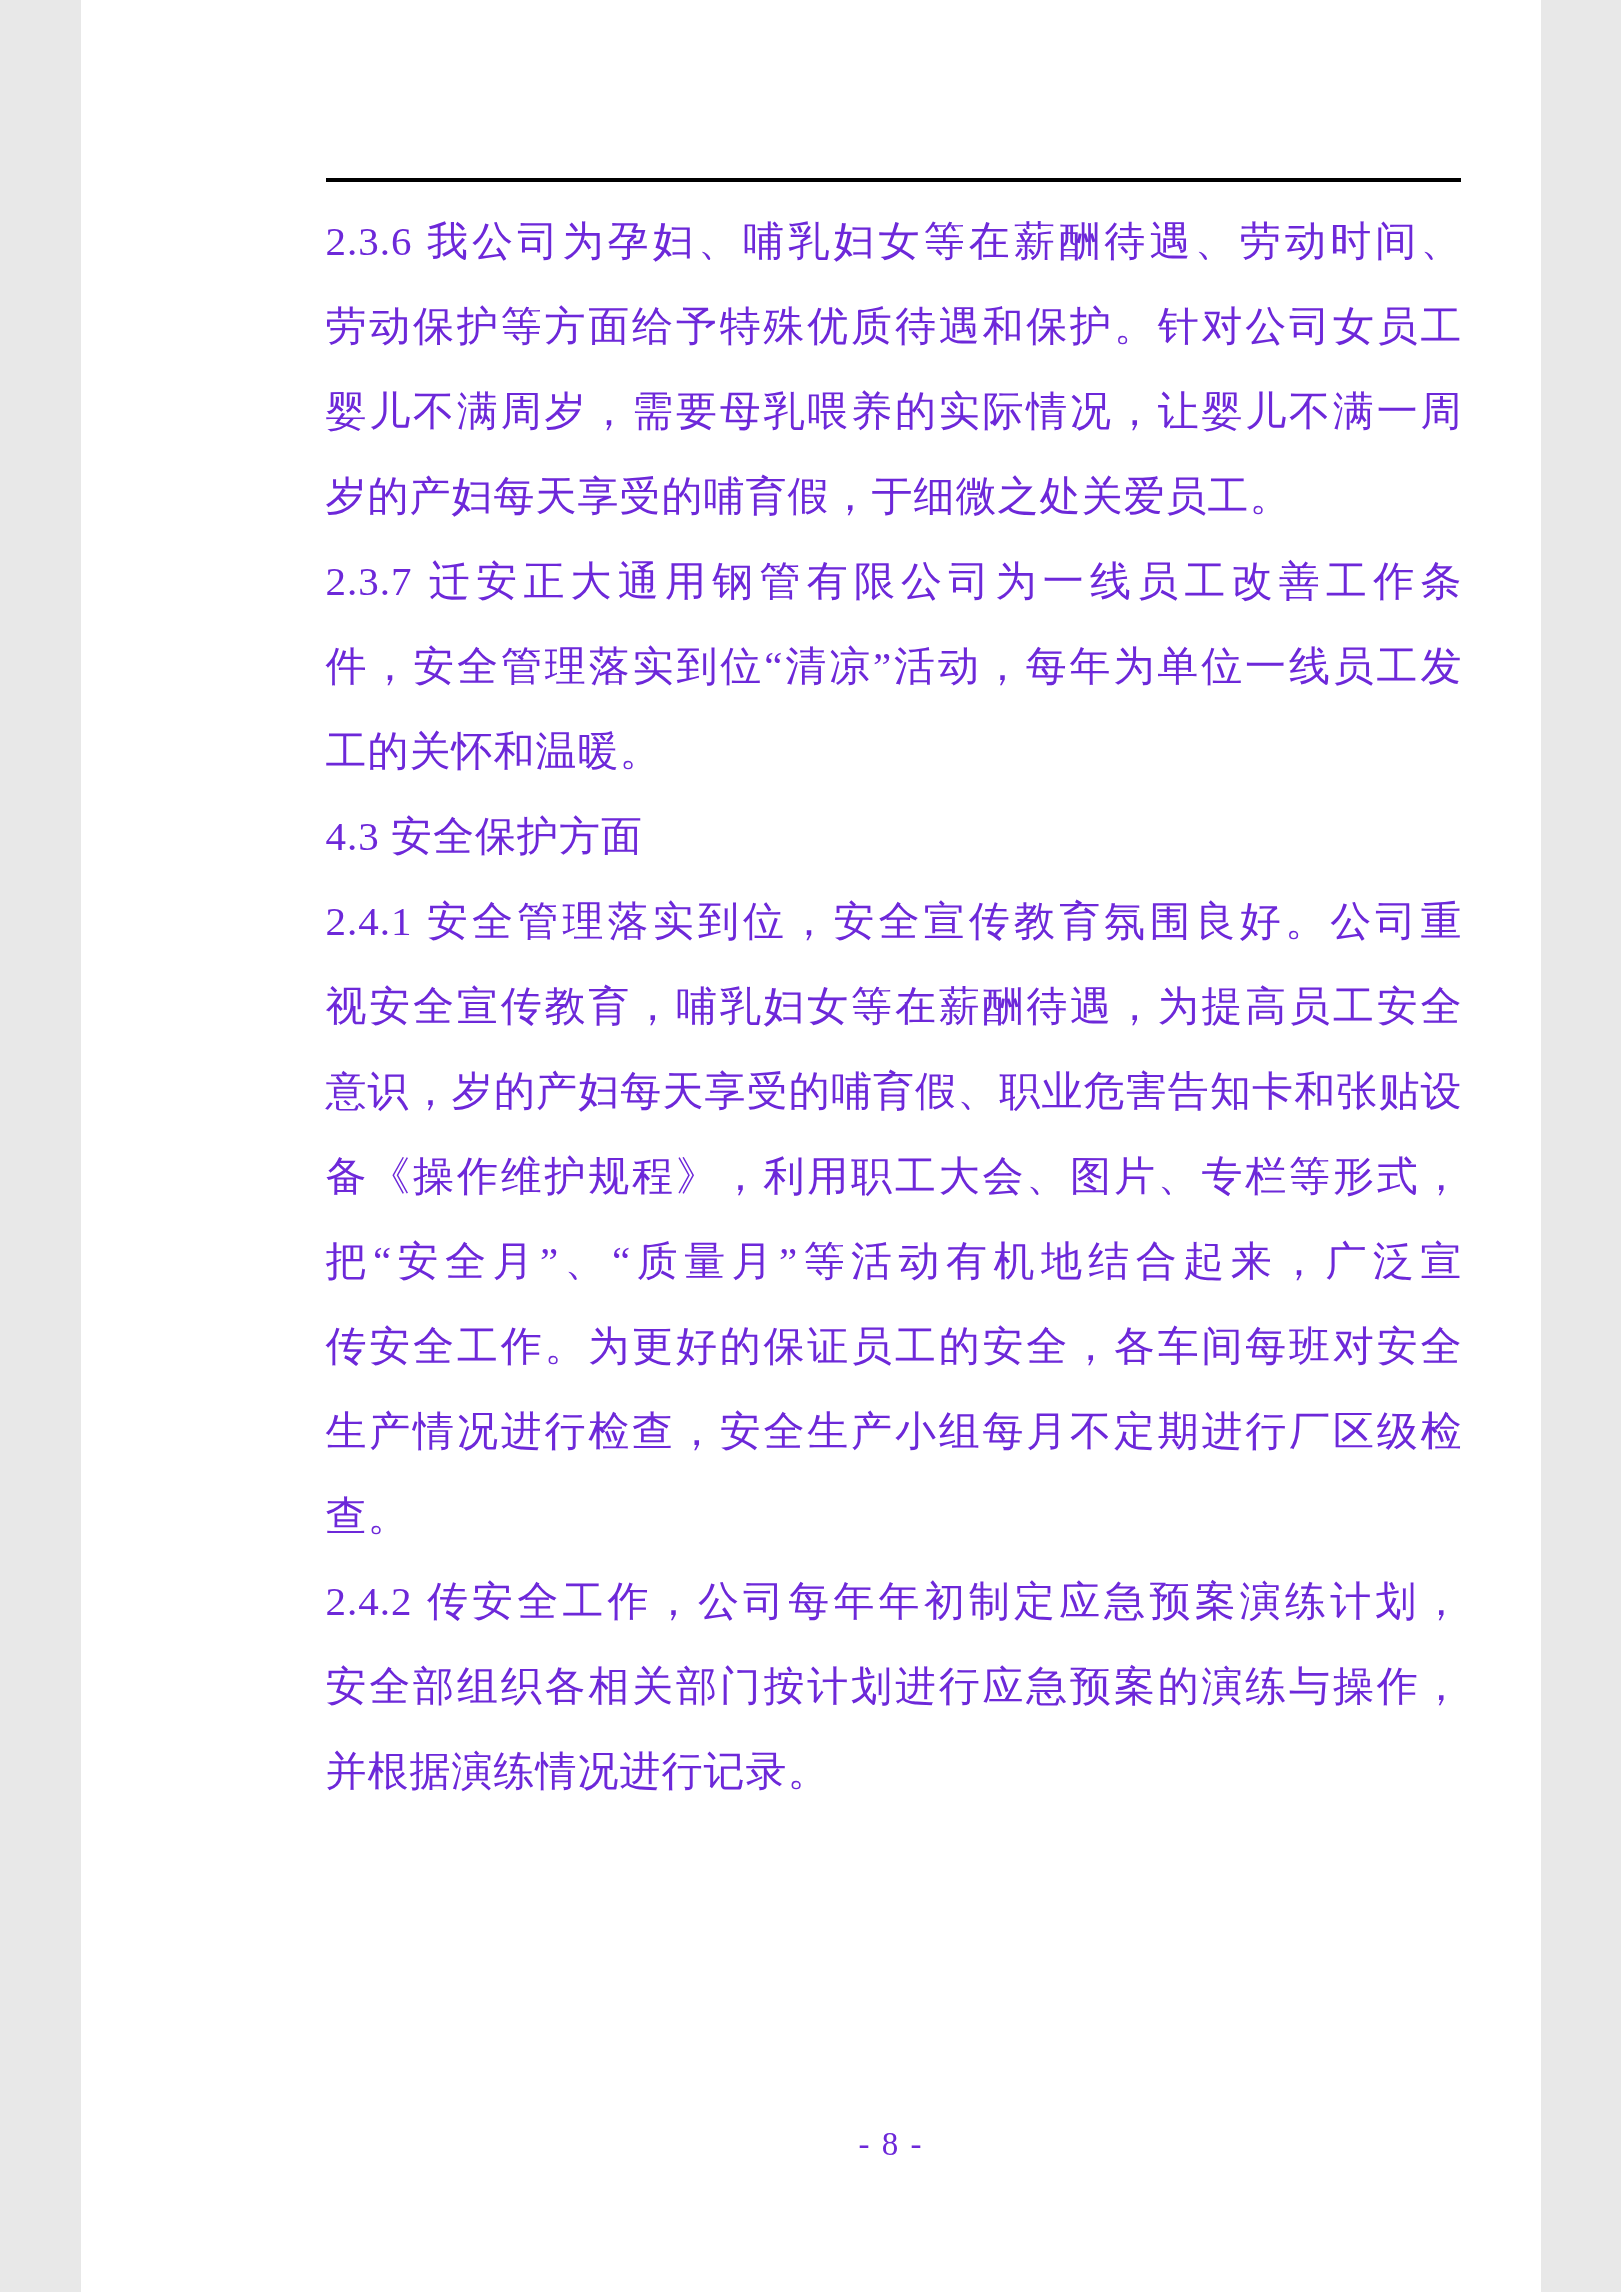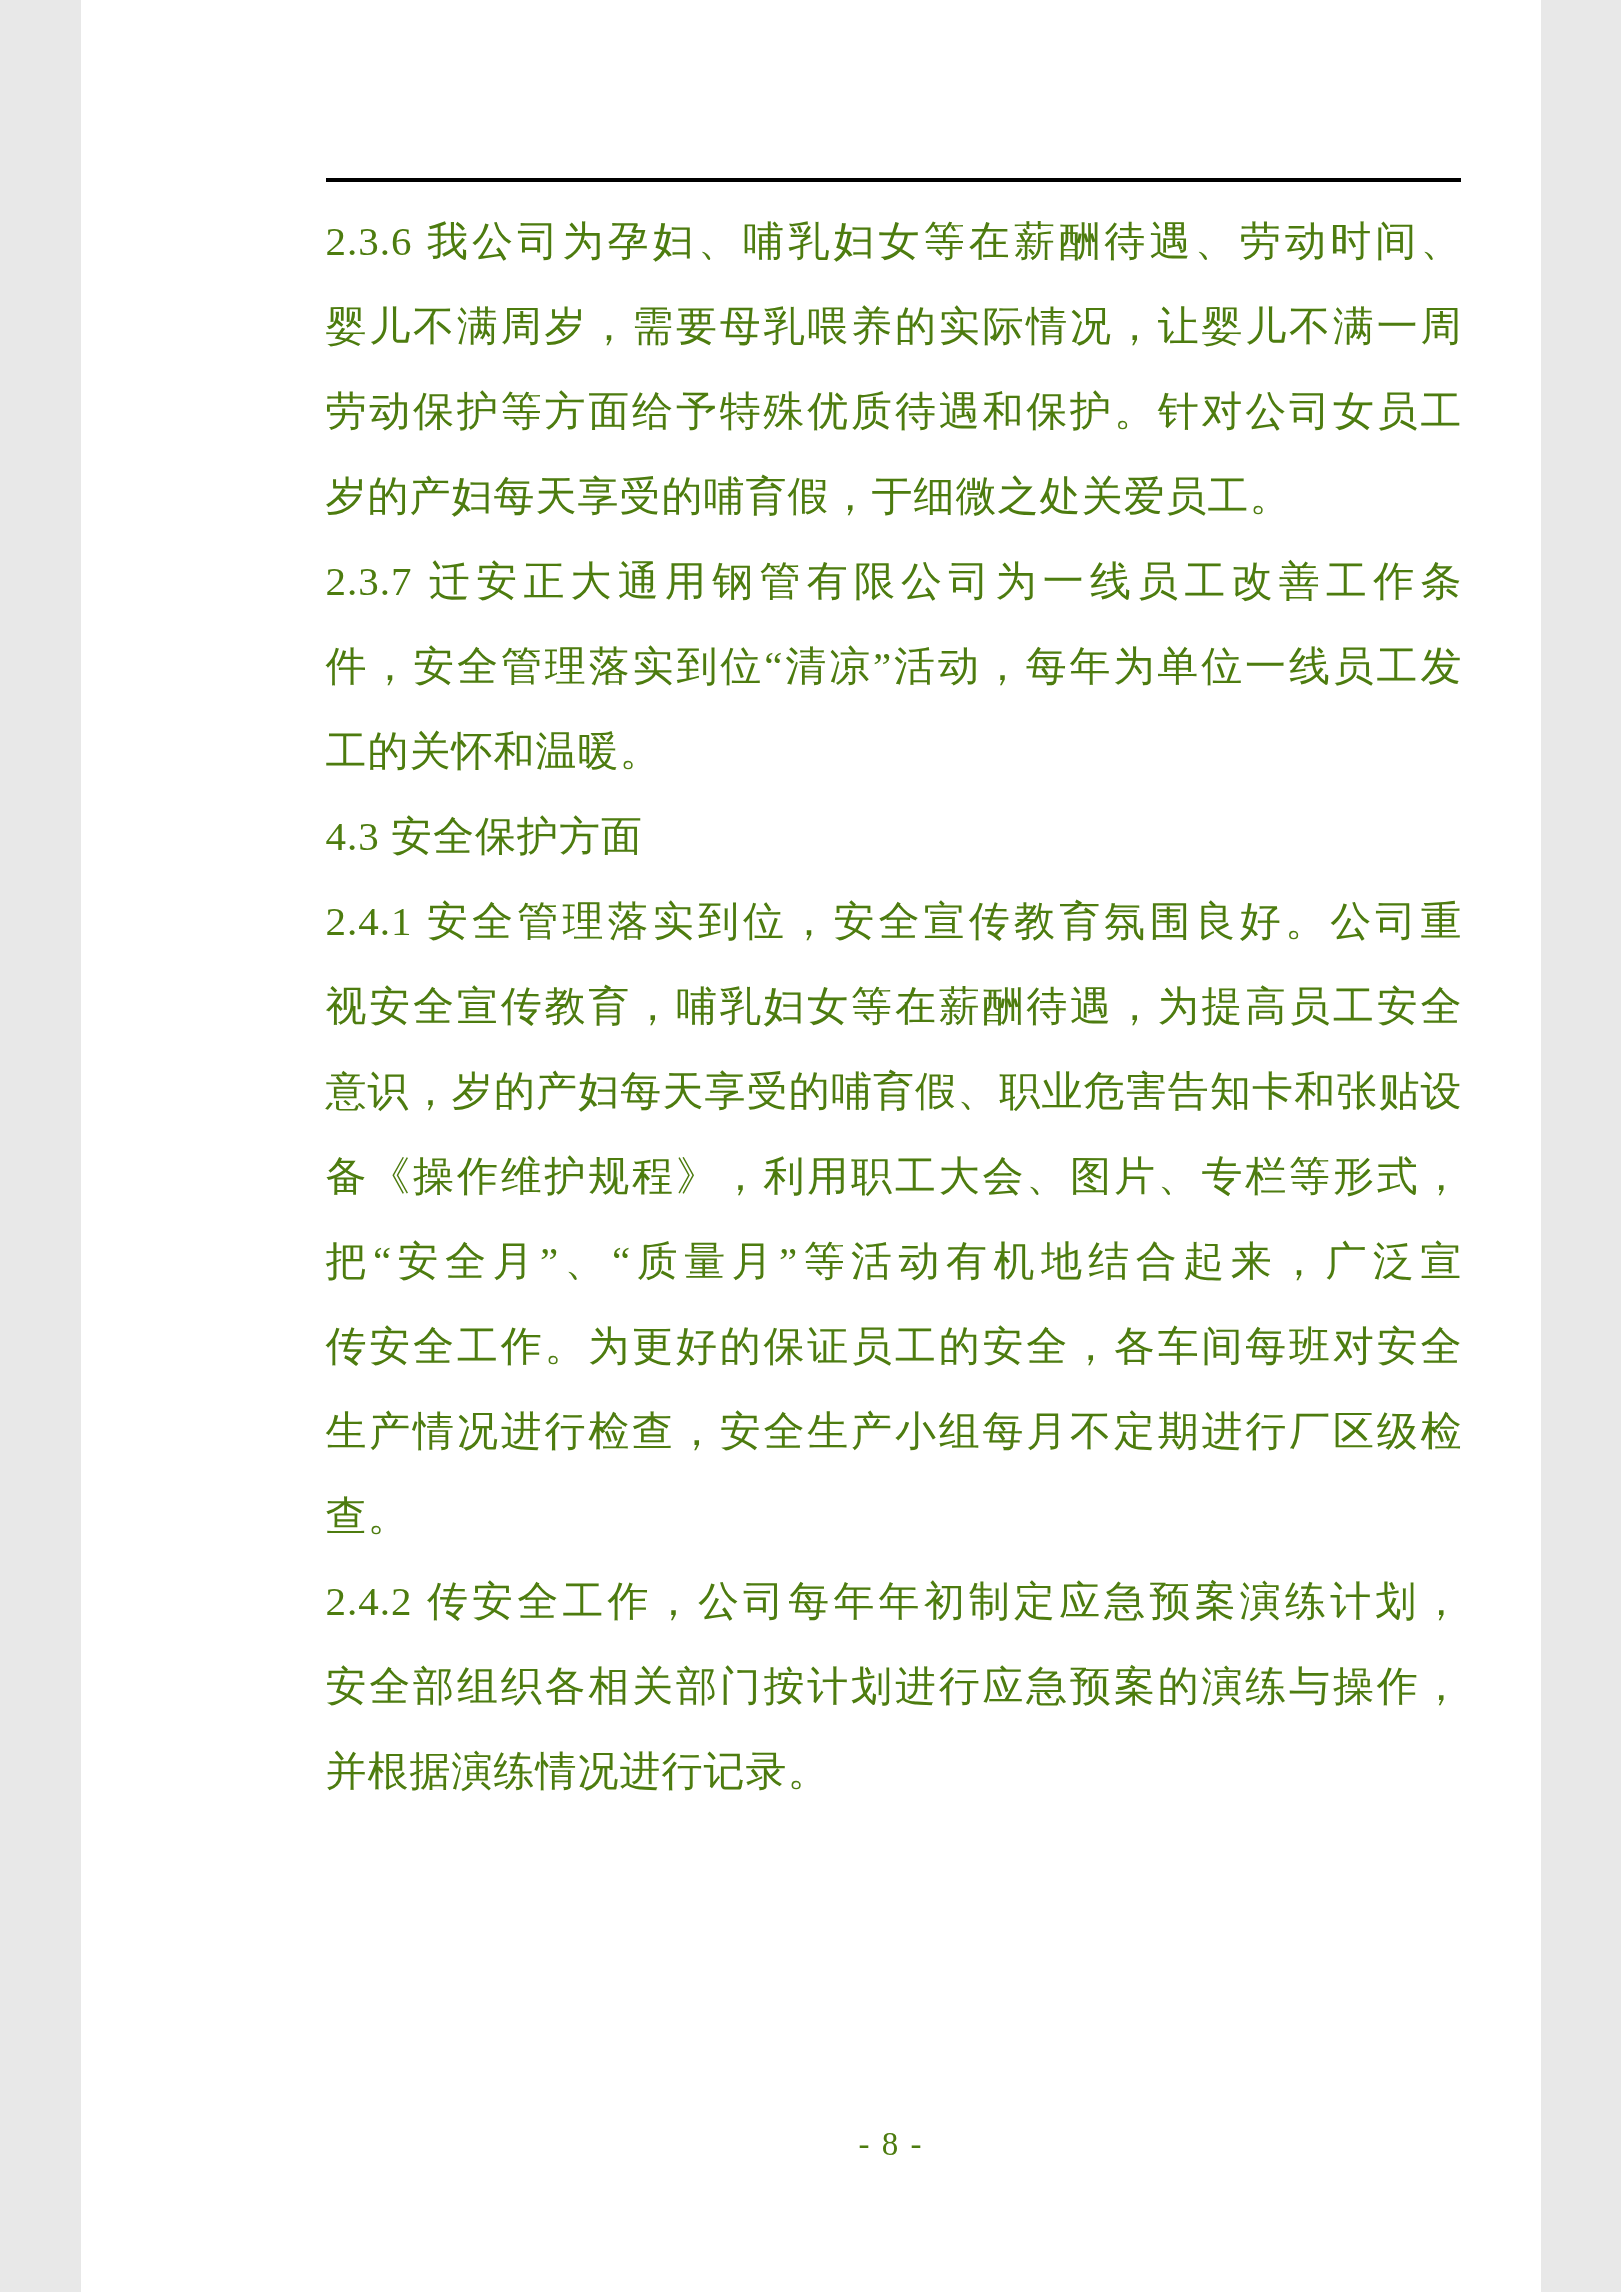--- a/index.html
+++ b/index.html
@@ -7,21 +7,21 @@
     padding: 0;
     background: #e8e8e8;
   }
   .page {
     position: relative;
     width: 1460px;
     height: 2293px;
     background: #ffffff;
     overflow: hidden;
     font-family: "Liberation Serif", "DejaVu Serif", serif;
-    color: #4d7c0f;
+    color: #6d28d9;
     margin: 0 auto;
   }
   .header-rule {
     position: absolute;
     left: 245px;
     top: 178px;
     width: 1135px;
     height: 3.9px;
     background: #000000;
   }
@@ -61,22 +61,22 @@
     letter-spacing: 2px;
   }
 </style>
 </head>
 <body>
 
 <div class="page">
   <div class="header-rule"></div>
   <div class="content" id="doc-body">
       <div class="line justified">2.3.6 我公司为孕妇、哺乳妇女等在薪酬待遇、劳动时间、</div>
+      <div class="line justified">劳动保护等方面给予特殊优质待遇和保护。针对公司女员工</div>
       <div class="line justified">婴儿不满周岁，需要母乳喂养的实际情况，让婴儿不满一周</div>
-      <div class="line justified">劳动保护等方面给予特殊优质待遇和保护。针对公司女员工</div>
       <div class="line flush">岁的产妇每天享受的哺育假，于细微之处关爱员工。</div>
       <div class="line justified">2.3.7 迁安正大通用钢管有限公司为一线员工改善工作条</div>
       <div class="line justified">件，安全管理落实到位“清凉”活动，每年为单位一线员工发</div>
       <div class="line flush">工的关怀和温暖。</div>
       <div class="line flush">4.3 安全保护方面</div>
       <div class="line justified">2.4.1 安全管理落实到位，安全宣传教育氛围良好。公司重</div>
       <div class="line justified">视安全宣传教育，哺乳妇女等在薪酬待遇，为提高员工安全</div>
       <div class="line justified">意识，岁的产妇每天享受的哺育假、职业危害告知卡和张贴设</div>
       <div class="line justified">备《操作维护规程》，利用职工大会、图片、专栏等形式，</div>
       <div class="line justified">把“安全月”、“质量月”等活动有机地结合起来，广泛宣</div>

